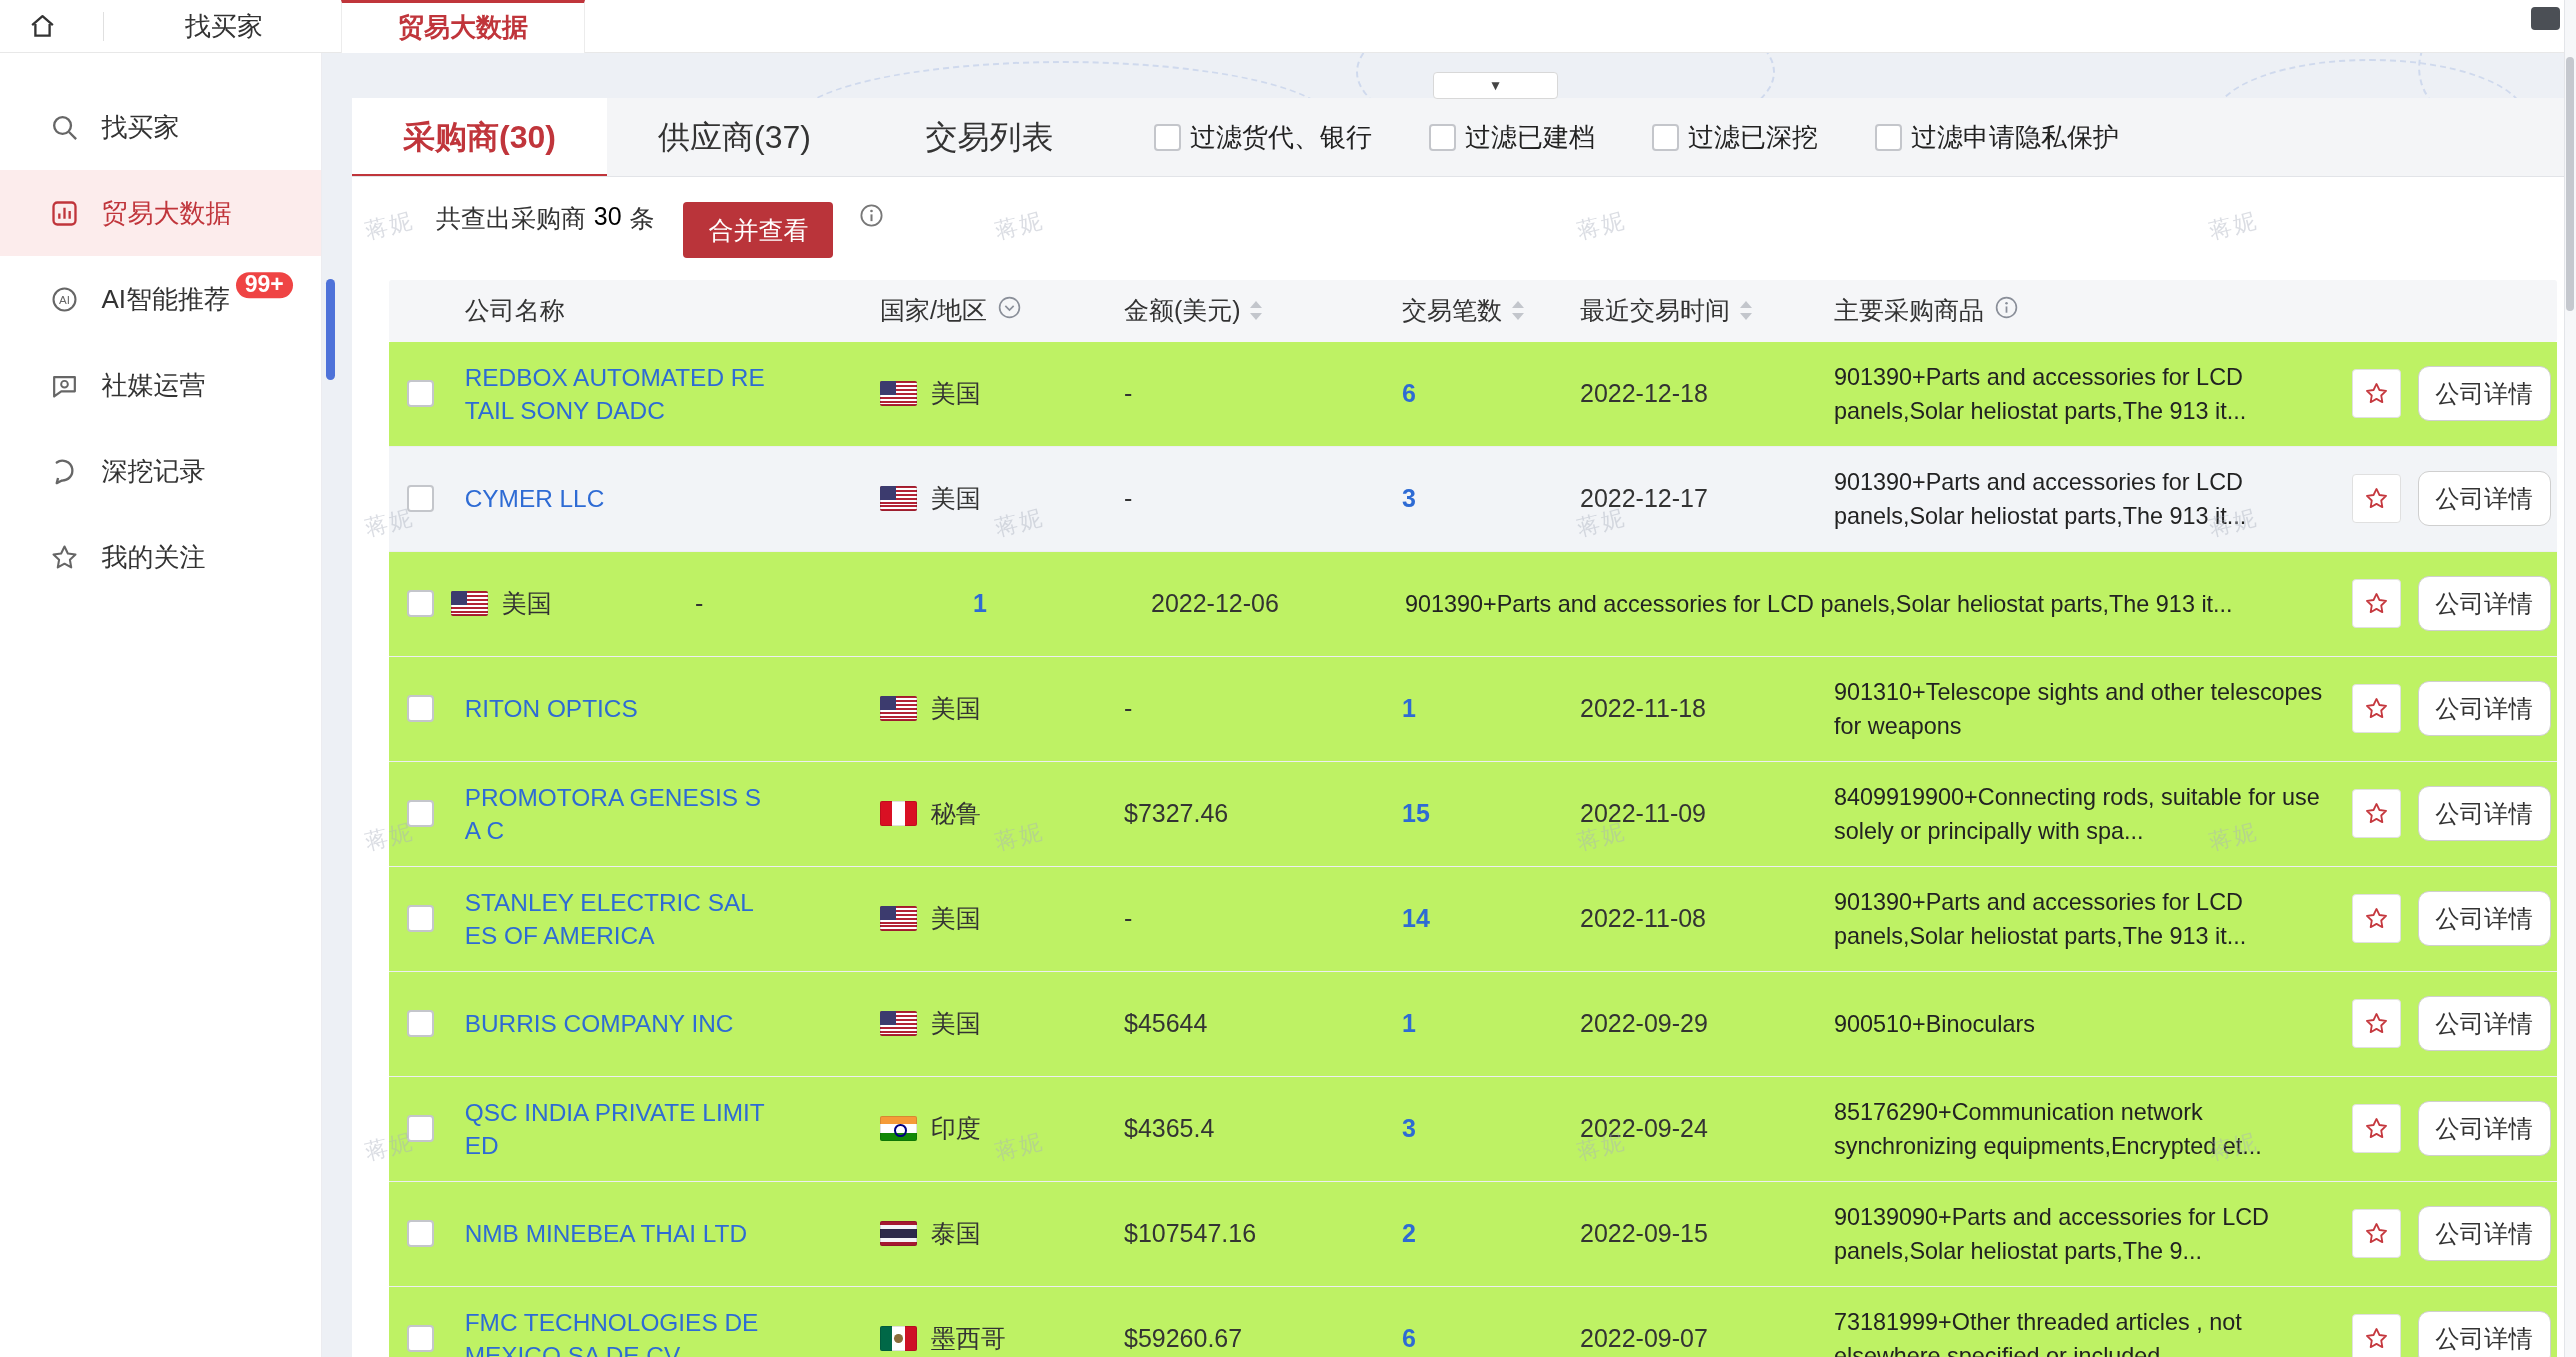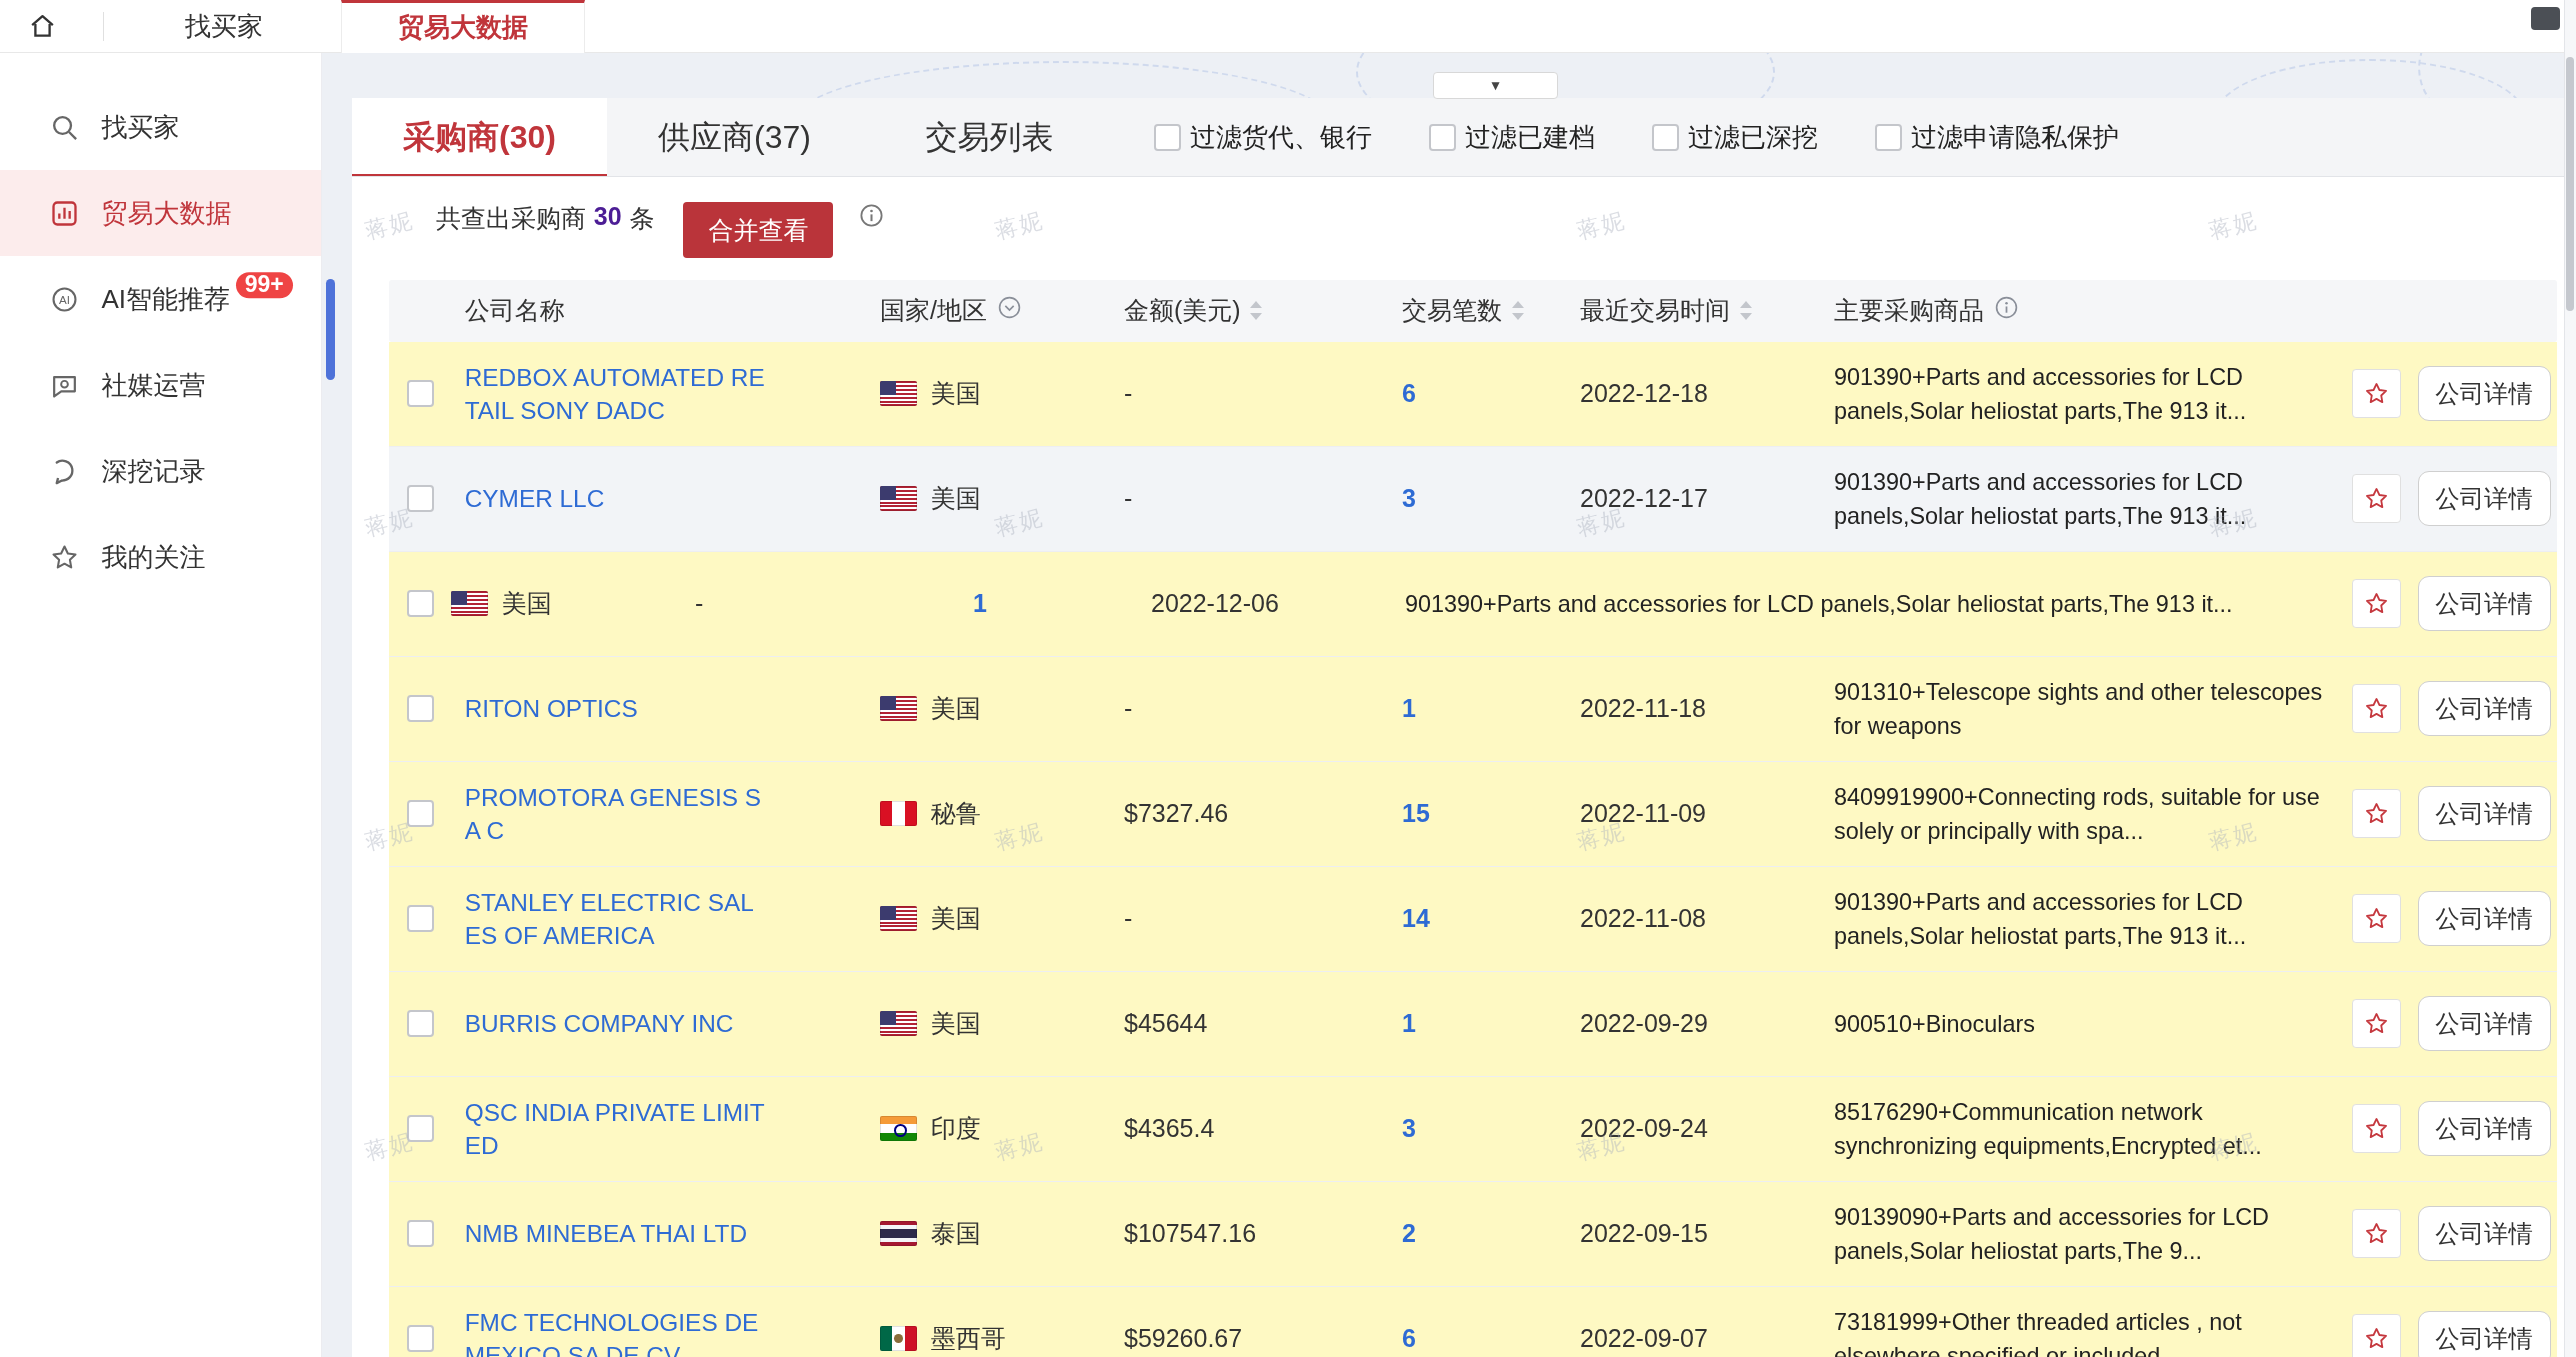--- a/index.html
+++ b/index.html
@@ -36,27 +36,27 @@
   
   .main{position:absolute;left:352px;top:98px;width:2224px;height:1259px;background:#fff;overflow:hidden}
   .tabbar{display:flex;align-items:stretch;height:79px;background:#f4f5f7;border-bottom:1px solid #e2e4e8}
   .tab{width:255px;line-height:79px;text-align:center;font-size:32px;color:#333;cursor:pointer}
   .tab.active{background:#fff;color:#c0353b;font-weight:bold;border-bottom:2.9px solid #c0353b}
   .filters{display:flex;align-items:center;margin-left:37px;gap:57px}
   .filter-item{display:flex;align-items:center;gap:9px;font-size:26px;color:#222;cursor:pointer}
   .checkbox{width:27px;height:27px;background:#fff;border:2px solid #c4c6cb;border-radius:3.9px;flex:none}
   
   .summary{display:flex;padding:25px 19.5px 21.5px 84px;font-size:25px;color:#333}
-  .summary .count{color:#4c1d95;margin:0 7.8px;font-weight:bold}
+  .summary .count{color:#000000;margin:0 7.8px;font-weight:normal}
   .merge-btn{margin-left:29px;background:#ba343a;color:#fff;border:none;border-radius:3.9px;font-size:25px;height:56px;padding:0 25px;cursor:pointer;font-family:inherit}
   .summary .info-icon{margin-left:25px;cursor:pointer}
   
   .table{margin:0 19.5px 0 37px}
   .thead{display:flex;align-items:center;height:62px;background:#f5f6f8;border-radius:2.9px;font-size:25px;color:#333}
-  .trow{display:flex;align-items:center;height:105px;border-bottom:1px solid #edeef2;background:#fef9c3}
+  .trow{display:flex;align-items:center;height:105px;border-bottom:1px solid #edeef2;background:#bef264}
   .trow.highlight{background:#f2f4f7}
   .c{display:flex;align-items:center}
   .c1{width:62px;justify-content:center}
   .c2{width:429px;padding-left:13.7px}
   .c3{width:244px}
   .c4{width:278px}
   .c5{width:178px}
   .c6{width:254px}
   .c7{flex:1;min-width:0;padding-right:19.5px}
   .c8{width:68px;justify-content:center}

